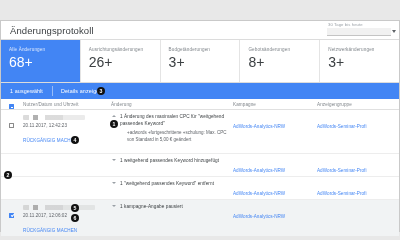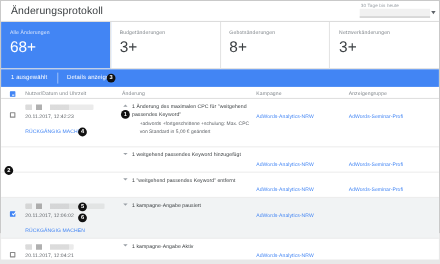--- a/index.html
+++ b/index.html
@@ -7,20 +7,21 @@
     width: 400px; height: 236px;
     font-family: "Liberation Sans", sans-serif;
     background: #e8e8e8;
     overflow: hidden;
   }
   .app {
     position: relative;
     width: 400px; height: 212px;
     background: #ffffff;
     border: 1px solid #c9c9c9;
+    margin-top: 20px;
   }
 
   
   .topbar {
     position: relative;
     height: 19px;
     border-bottom: 1px solid #dcdcdc;
     background: #fff;
   }
   .page-title {
@@ -286,20 +287,24 @@
       </div>
     </div>
   </div>
 
   <div class="cards">
     <div class="card active">
       <div class="card-label">Alle Änderungen</div>
       <div class="card-value">68+</div>
     </div>
     <div class="card">
+      <div class="card-label">Ausrichtungsänderungen</div>
+      <div class="card-value">26+</div>
+    </div>
+    <div class="card">
       <div class="card-label">Budgetänderungen</div>
       <div class="card-value">3+</div>
     </div>
     <div class="card">
       <div class="card-label">Gebotsänderungen</div>
       <div class="card-value">8+</div>
     </div>
     <div class="card">
       <div class="card-label">Netzwerkänderungen</div>
       <div class="card-value">3+</div>

